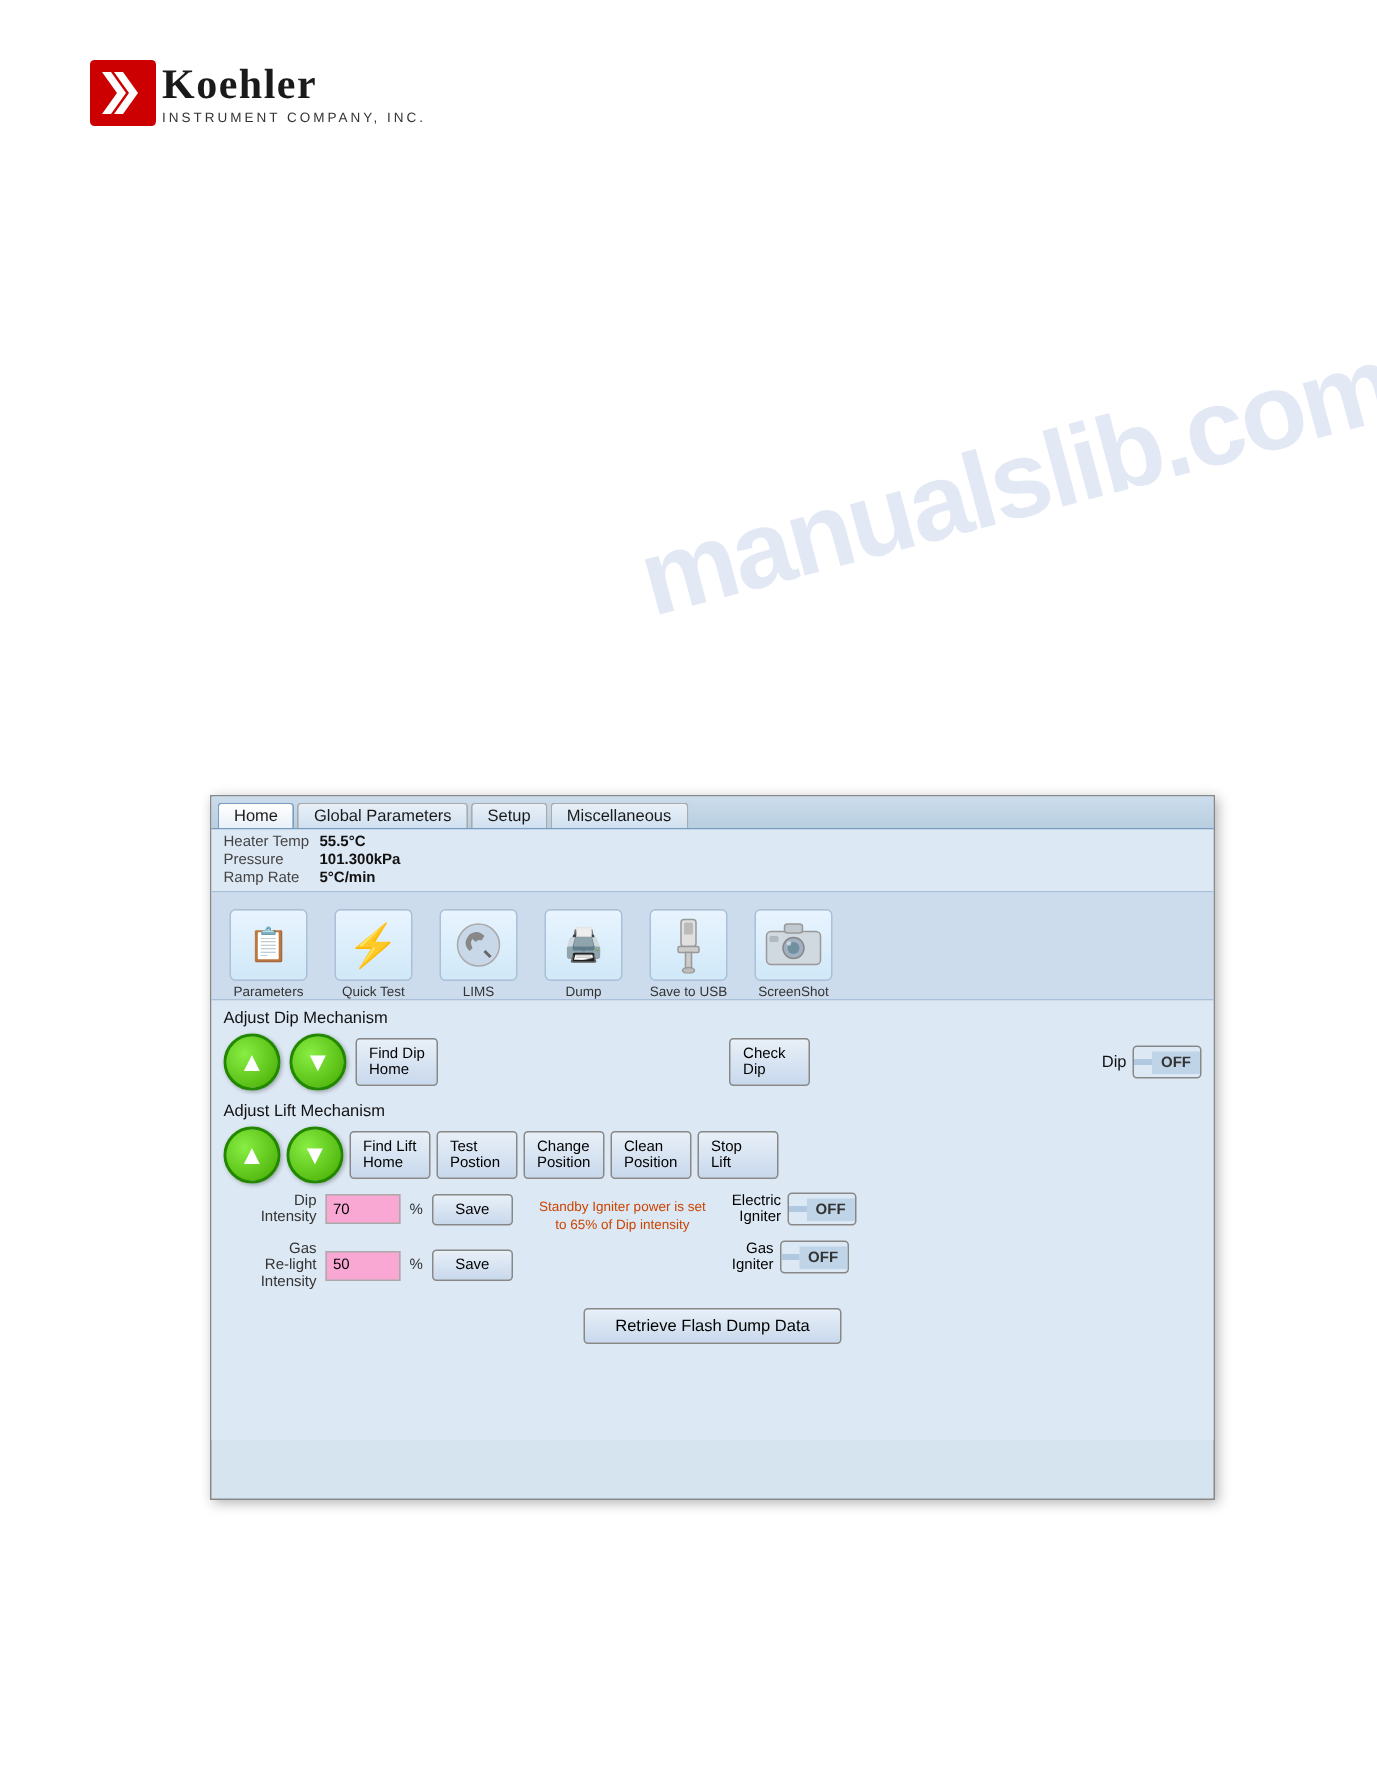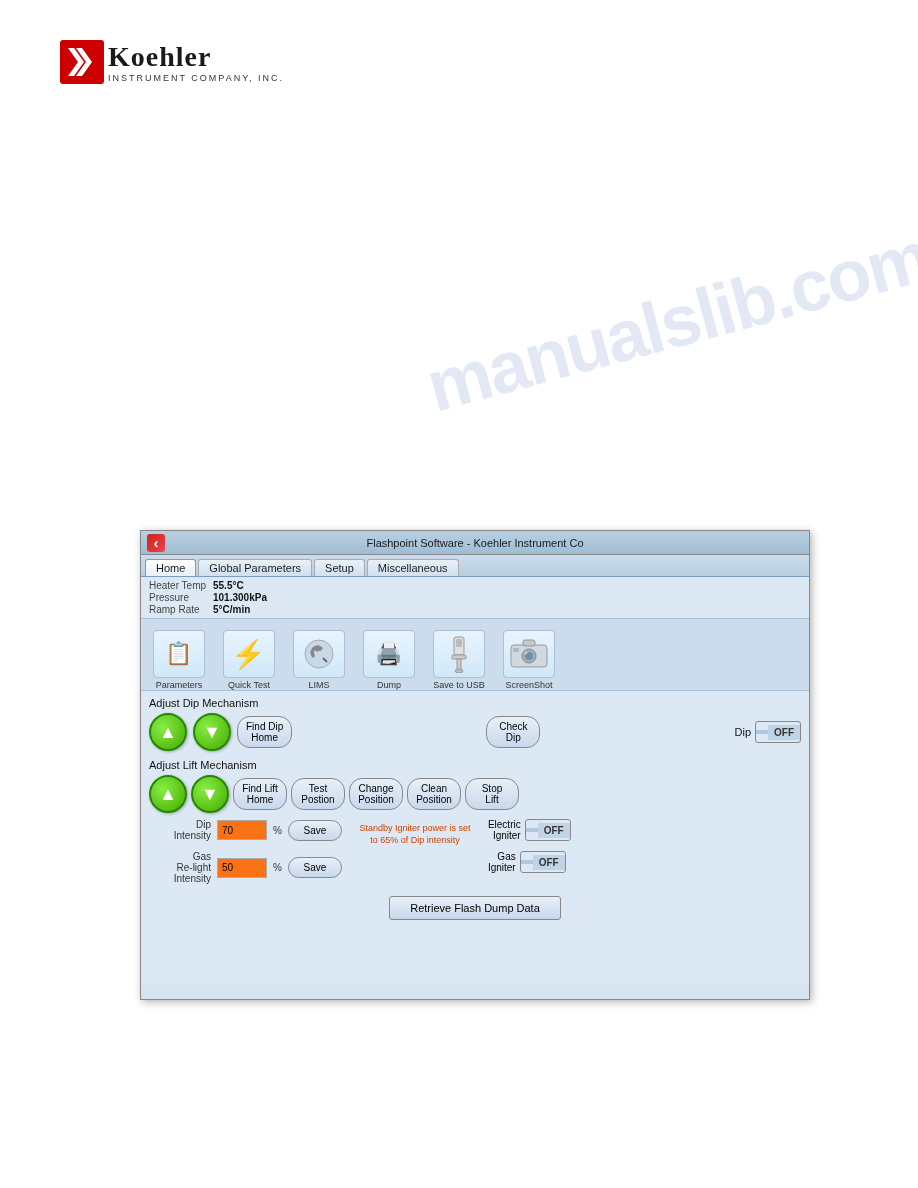--- a/index.html
+++ b/index.html
@@ -236,22 +236,21 @@
       color: white;
       font-weight: bold;
       box-shadow: 1px 1px 3px rgba(0,0,0,0.3);
     }
     .action-btn {
       padding: 4px 8px;
       background: linear-gradient(to bottom, #e8f0f8, #c8d8ec);
       border: 1px solid #888;
       cursor: pointer;
       font-size: 10px;
-      text-align: center;
-      border-radius: 13px;
+      border-radius: 3px;
       min-width: 54px;
     }
     .dip-toggle-area {
       display: flex;
       align-items: center;
       gap: 4px;
       margin-left: auto;
     }
     .toggle-label {
       font-size: 11px;
@@ -303,21 +302,21 @@
       font-size: 10px;
       color: #333;
       min-width: 58px;
       text-align: right;
     }
     .igniter-input {
       width: 50px;
       height: 20px;
       border: 1px solid #aaa;
       padding: 0 4px;
-      background: #f97316;
+      background: #f9a8d4;
       font-size: 10px;
     }
     .igniter-unit {
       font-size: 10px;
       color: #333;
     }
     .standby-note {
       font-size: 9px;
       color: #cc4400;
       text-align: center;
@@ -402,24 +401,20 @@
       <span class="logo-koehler">Koehler</span>
       <span class="logo-subtitle">INSTRUMENT COMPANY, INC.</span>
     </div>
   </div>
 </div>
 
 <div class="watermark">manualslib.com</div>
 
 <div class="app-window">
 
-  <div class="title-bar">
-    <div class="title-bar-back"></div>
-    <span class="title-bar-text">Flashpoint Software - Koehler Instrument Co</span>
-  </div>
 
   <div class="menu-tabs">
     <div class="menu-tab active">Home</div>
     <div class="menu-tab">Global Parameters</div>
     <div class="menu-tab">Setup</div>
     <div class="menu-tab">Miscellaneous</div>
   </div>
 
   <div class="status-bar">
     <div class="status-col">

